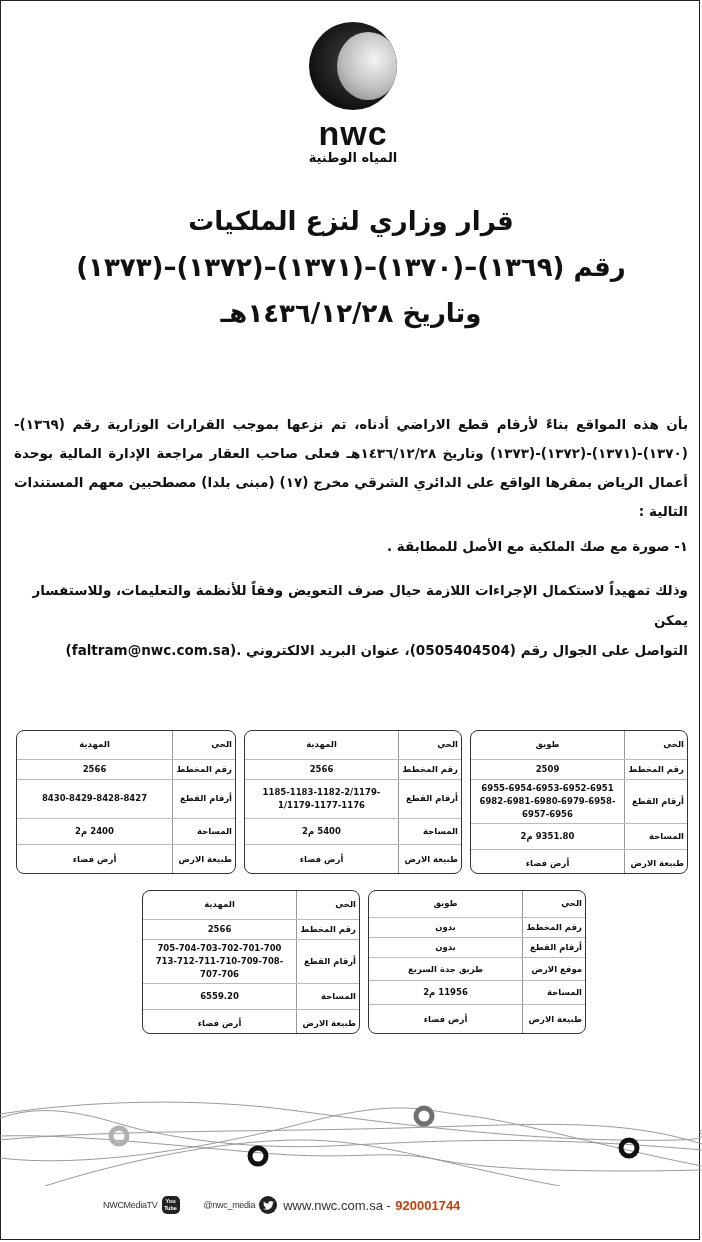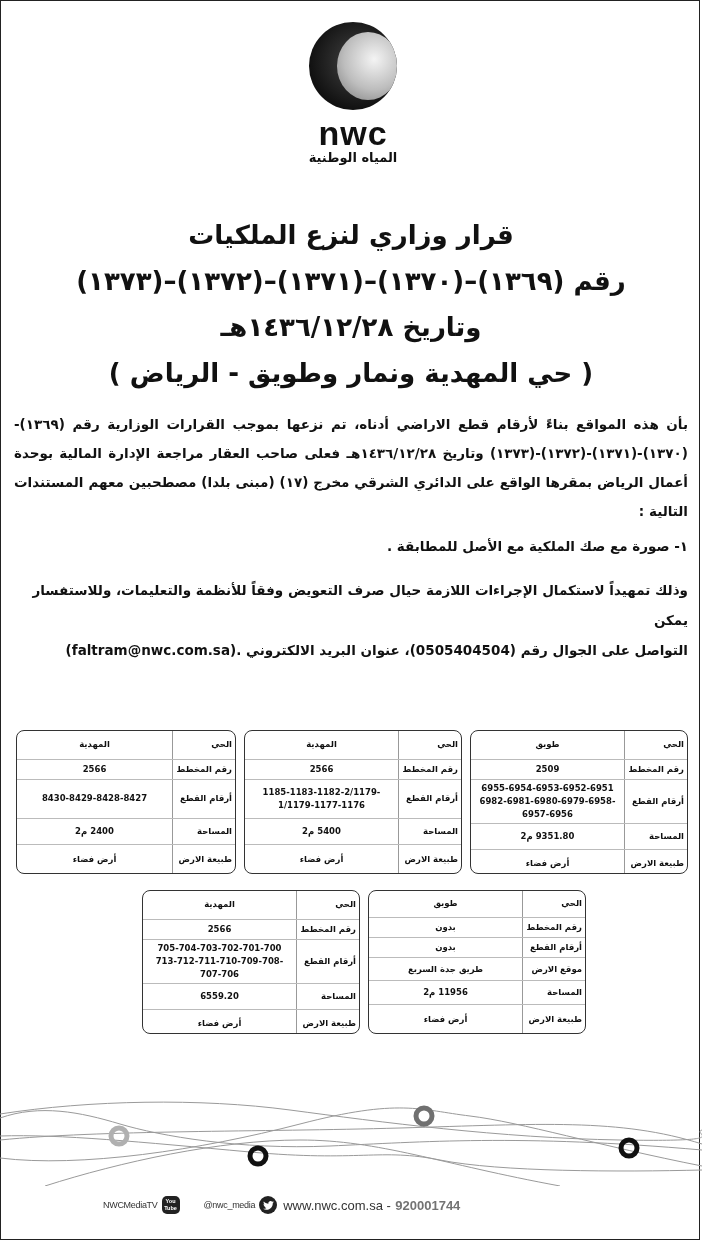--- a/index.html
+++ b/index.html
@@ -9,21 +9,21 @@
            border: 1px solid #222; box-sizing: border-box; }
   .logo { position: absolute; left: 305px; top: 22px; width: 96px; height: 150px; text-align: center; }
   .logo-ball { width: 88px; height: 88px; margin: 0 auto; border-radius: 50%;
                background: radial-gradient(circle at 55% 45%, #444 0%, #111 70%); position: relative; overflow: hidden; }
   .logo-ball::after { content: ""; position: absolute; left: 28px; top: 10px; width: 62px; height: 68px; border-radius: 50%;
                background: radial-gradient(circle at 60% 40%, #f4f4f4 0%, #bdbdbd 55%, #7a7a7a 100%); }
   .logo-text { font-family: "Liberation Sans", sans-serif; font-size: 34px; font-weight: bold;
                letter-spacing: 1px; line-height: 34px; margin-top: 6px; color: #111; }
   .logo-ar { font-size: 13px; font-weight: bold; line-height: 16px; direction: rtl; }
 
-  .title-block { position: absolute; left: 0; top: 212px; width: 702px; text-align: center; direction: rtl; }
+  .title-block { position: absolute; left: 0; top: 198px; width: 702px; text-align: center; direction: rtl; }
   .title-line { font-size: 26px; font-weight: bold; line-height: 46px; color: #111; }
 
   .body-block { position: absolute; left: 14px; top: 410px; width: 674px; direction: rtl; text-align: right; }
   .announce { font-size: 19px; font-weight: bold; margin: 0 0 10px 0; }
   .para { font-size: 13.5px; font-weight: bold; line-height: 29px; text-align: justify; text-align-last: right; margin: 0; }
   .list-item { font-size: 13.5px; font-weight: bold; line-height: 29px; margin: 0; }
   .closing { font-size: 13.5px; font-weight: bold; line-height: 30px; margin-top: 14px; }
   .ltr { direction: ltr; unicode-bidi: embed; }
 
   .tbl { position: absolute; border: 1.5px solid #333; border-radius: 8px; overflow: hidden;
@@ -35,38 +35,37 @@
   .num { direction: ltr; unicode-bidi: embed; }
 
   .waves { position: absolute; left: 0; top: 1090px; width: 702px; height: 96px; }
 
   .footer { position: absolute; left: 80px; top: 1194px; height: 22px; display: flex; align-items: center;
             font-family: "Liberation Sans", sans-serif; color: #333; margin-left: 23px; }
   .f-small { font-size: 9px; letter-spacing: -0.3px; }
   .f-icon { width: 18px; height: 18px; border-radius: 50%; background: #222; color: #fff; font-size: 7px;
             display: inline-flex; align-items: center; justify-content: center; margin: 0 4px; font-weight: bold; }
   .f-web { font-size: 13px; color: #333; margin-left: 2px; }
-  .f-phone { font-size: 13px; font-weight: bold; color: #737373; }
+  .f-phone { font-size: 13px; font-weight: bold; color: #c2410c; }
 </style>
 </head>
 <body>
 
 <div class="frame"></div>
 
 <div class="logo">
   <div class="logo-ball"></div>
   <div class="logo-text">nwc</div>
   <div class="logo-ar">المياه الوطنية</div>
 </div>
 
 <div class="title-block">
   <div class="title-line">قرار وزاري لنزع الملكيات</div>
   <div class="title-line">رقم (١٣٦٩)–(١٣٧٠)–(١٣٧١)–(١٣٧٢)–(١٣٧٣)</div>
   <div class="title-line">وتاريخ ١٤٣٦/١٢/٢٨هـ</div>
-  <div class="title-line">( حي المهدية ونمار وطويق - الرياض )</div>
 </div>
 
 <div class="body-block">
   <p class="para">بأن هذه المواقع بناءً لأرقام قطع الاراضي أدناه، تم نزعها بموجب القرارات الوزارية رقم (١٣٦٩)-(١٣٧٠)-(١٣٧١)-(١٣٧٢)-(١٣٧٣) وتاريخ ١٤٣٦/١٢/٢٨هـ فعلى صاحب العقار مراجعة الإدارة المالية بوحدة أعمال الرياض بمقرها الواقع على الدائري الشرقي مخرج (١٧) (مبنى بلدا) مصطحبين معهم المستندات التالية :</p>
   <div style="height:6px"></div>
   <p class="list-item">١- صورة مع صك الملكية مع الأصل للمطابقة .</p>
   <div class="closing">
     <div>وذلك تمهيداً لاستكمال الإجراءات اللازمة حيال صرف التعويض وفقاً للأنظمة والتعليمات، وللاستفسار يمكن</div>
     <div>
       <span>التواصل على الجوال رقم</span>

